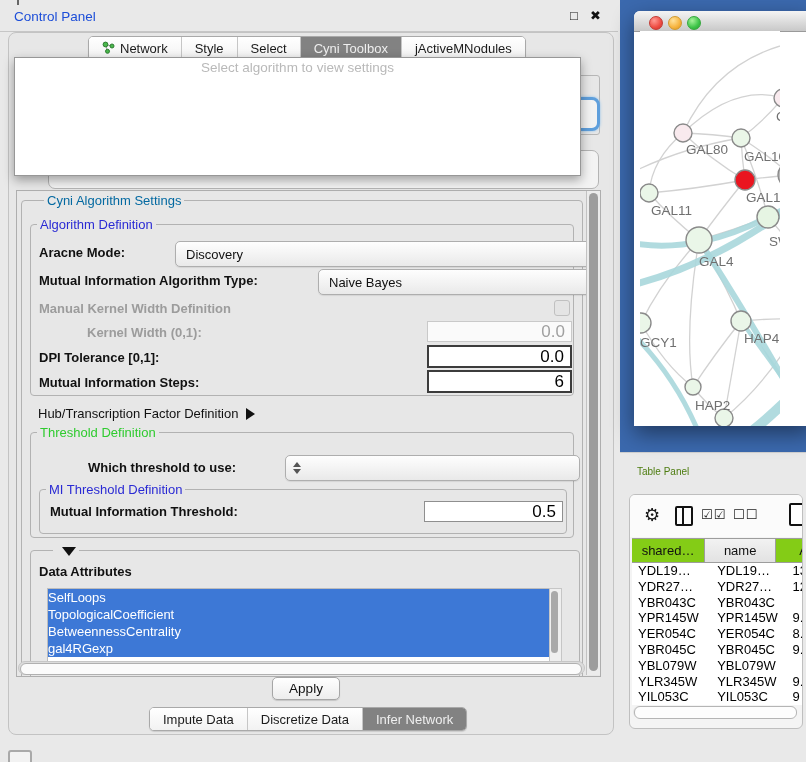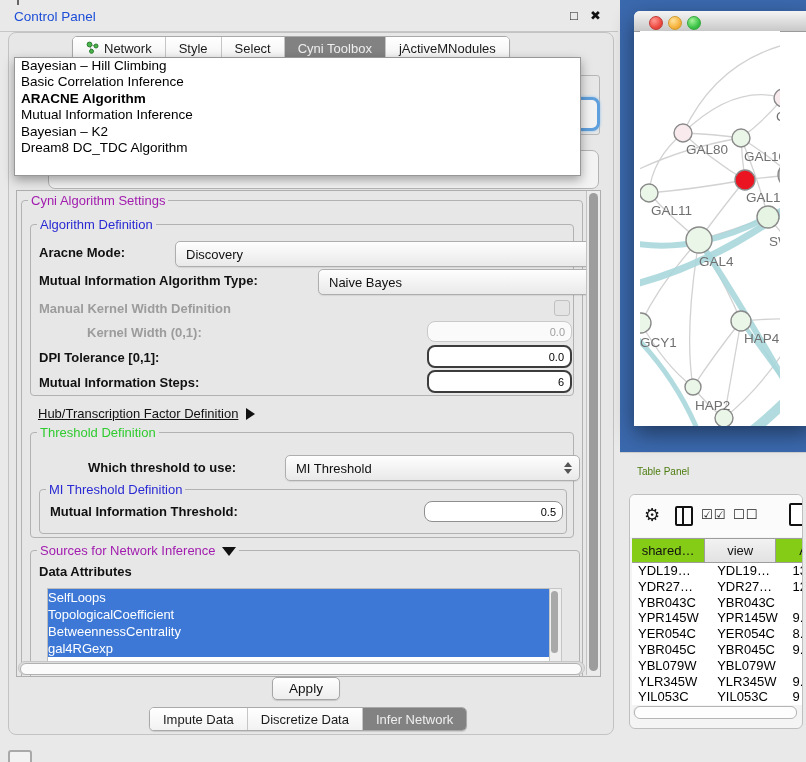--- a/index.html
+++ b/index.html
@@ -21,21 +21,21 @@
   .tick{left:17px;top:0;width:2px;height:5px;background:#666;}
 
   
   .segbar{display:flex;border:1px solid #a9a9a9;border-radius:5px;overflow:hidden;
     background:#fff;height:23px;box-shadow:0 1px 1px rgba(0,0,0,.12);}
   .seg-tab{display:flex;align-items:center;justify-content:center;gap:5px;
     padding:0 13px;background:linear-gradient(#ffffff,#f2f2f2);
     border-right:1px solid #c6c6c6;color:#1b1b1b;white-space:nowrap;cursor:default;}
   .seg-tab:last-child{border-right:none;}
   .seg-tab.selected{background:#828282;color:#efefef;}
-  #top-tabs{left:72px;top:36px;}
+  #top-tabs{left:88px;top:36px;}
   #bottom-tabs{left:149px;top:707px;height:22px;}
 
   
   .popup{left:14px;top:57px;width:565px;height:117px;background:#ffffff;
     border:1px solid #979797;box-shadow:0 4px 10px rgba(0,0,0,.35);z-index:30;}
   .popup-prompt{text-align:center;color:#b9b9b9;font-size:13.5px;padding-top:2px;height:16px;}
   .algo-item{padding:0 6px;height:16.4px;line-height:16.4px;font-size:13.5px;color:#000;}
   .algo-item.bold{font-weight:bold;}
 
   
@@ -43,37 +43,37 @@
   .frag-combo{left:560px;top:97px;width:34px;height:28px;border:3px solid #5f9fdc;border-radius:8px;
     background:#f2f2f2;box-shadow:0 0 3px #8fc0ea;z-index:3;}
   .frag-group2{left:48px;top:150px;width:549px;height:37px;border:1px solid #b4b4b4;border-radius:7px;
     background:#f3f3f3;z-index:2;}
 
   
   .viewport{left:16px;top:190px;width:583px;height:485px;border:1px solid #aeaeae;
     background:#e7e7e7;overflow:hidden;z-index:5;}
   .group{position:absolute;border:1px solid #b2b2b2;border-radius:4px;}
   .group-title{position:absolute;top:-8px;background:#e7e7e7;padding:0 3px;font-size:13px;white-space:nowrap;}
-  .t-black{color:#a21caf;}
+  .t-black{color:#0369a1;margin-left:16px;}
   .t-blue{color:#2a2ad4;}
   .t-green{color:#2fcb2f;}
   .lbl{position:absolute;white-space:nowrap;}
   .bold{font-weight:bold;}
   .dis{color:#9c9c9c;}
 
   .combo{position:absolute;height:24px;border:1px solid #aeaeae;border-radius:5px;
     background:linear-gradient(#fefefe,#e9e9e9);display:flex;align-items:center;
     box-shadow:0 1px 1px rgba(0,0,0,.08);margin-left:45px;}
   .combo .cv{padding-left:10px;flex:1;color:#111;}
   .combo .arr{width:22px;display:flex;flex-direction:column;align-items:center;gap:2px;}
   .tri-up{width:0;height:0;border-left:4px solid transparent;border-right:4px solid transparent;border-bottom:5px solid #555;}
   .tri-dn{width:0;height:0;border-left:4px solid transparent;border-right:4px solid transparent;border-top:5px solid #555;}
 
   .fld{position:absolute;height:19px;background:#fff;text-align:right;
-    font-family:"Liberation Sans",sans-serif;font-size:11px;padding:0 6px 0 2px;border-radius:8px;}
+    font-family:"Liberation Sans",sans-serif;font-size:17px;padding:0 6px 0 2px;}
   .fld-dark{border:2px solid #3c3c3c;}
   .fld-mid{border:1px solid #8f8f8f;}
   .fld-dis{border:1px solid #c9c9c9;background:#fafafa;color:#a0a0a0;}
 
   .chk{position:absolute;width:14px;height:14px;background:#e4e4e4;border:1px solid #c0c0c0;border-radius:3px;}
   .arrow-right{display:inline-block;width:0;height:0;border-top:6px solid transparent;
     border-bottom:6px solid transparent;border-left:9px solid #111;margin-left:8px;vertical-align:-2px;}
   .arrow-down{display:inline-block;width:0;height:0;border-left:7px solid transparent;
     border-right:7px solid transparent;border-top:9px solid #111;margin-left:6px;vertical-align:-1px;}
 
@@ -169,28 +169,21 @@
     </div>
     <div class="seg-tab selected">
       <span>Cyni Toolbox</span>
     </div>
     <div class="seg-tab">
       <span>jActiveMNodules</span>
     </div>
   </div>
 
 <div class="abs popup">
-  <div id="algo-list">
-      <div class="algo-item">Bayesian – Hill Climbing</div>
-      <div class="algo-item">Basic Correlation Inference</div>
-      <div class="algo-item bold">ARACNE Algorithm</div>
-      <div class="algo-item">Mutual Information Inference</div>
-      <div class="algo-item">Bayesian – K2</div>
-      <div class="algo-item">Dream8 DC_TDC Algorithm</div>
-    </div>
+  <div class="popup-prompt">Select algorithm to view settings</div>
 </div>
 
 <div class="abs viewport">
 
   <div class="group" style="left:4px;top:9px;width:560px;height:500px;">
     <span class="group-title t-black" style="left:6px;">Cyni Algorithm Settings</span>
 
     <div class="group" style="left:8px;top:23px;width:542px;height:170px;">
       <span class="group-title t-blue" style="left:6px;">Algorithm Definition</span>
 
@@ -218,45 +211,44 @@
       <span class="lbl bold dis" style="left:8px;top:100px;margin-left:48px;">Kernel Width (0,1):</span>
       <input class="fld fld-dis" style="left: 396px; top: 96px; width: 135px;" readonly="" value="0.0">
 
       <span class="lbl bold" style="left:8px;top:125px;">DPI Tolerance [0,1]:</span>
       <input class="fld fld-dark" style="left: 396px; top: 120px; width: 133px;" value="0.0">
 
       <span class="lbl bold" style="left:8px;top:150px;">Mutual Information Steps:</span>
       <input class="fld fld-dark" style="left: 396px; top: 145px; width: 133px;" value="6">
     </div>
 
-    <div class="lbl" style="left:16px;top:205px;text-decoration:underline;">
+    <div class="lbl" style="left:16px;top:205px;">
       <span>Hub/Transcription Factor Definition</span><span class="arrow-right"></span>
     </div>
 
     <div class="group" style="left:8px;top:231px;width:542px;height:104px;">
       <span class="group-title t-green" style="left:6px;">Threshold Definition</span>
 
       <span class="lbl bold" style="left:57px;top:27px;">Which threshold to use:</span>
       <div class="combo" style="left:209px;top:22px;width:293px;">
-        <span class="cv">MI Threshold</span>
         <span class="arr">
             <span class="tri-up"></span>
             <span class="tri-dn"></span>
           </span>
       </div>
 
       <div class="group" style="left:8px;top:56px;width:526px;height:43px;">
         <span class="group-title t-blue" style="left:6px;">MI Threshold Definition</span>
         <span class="lbl bold" style="left:10px;top:14px;">Mutual Information Threshold:</span>
         <input class="fld fld-mid" style="left: 384px; top: 11px; width: 129px;" value="0.5">
       </div>
     </div>
 
     <div class="group" style="left:8px;top:349px;width:548px;height:140px;">
-      <span class="group-title t-black" style="left:6px;"><span>Sources for Network Inference</span><span class="arrow-down"></span></span>
+      <span class="group-title t-black" style="left:6px;"><span class="arrow-down"></span></span>
       <span class="lbl bold" style="left:8px;top:13px;">Data Attributes</span>
       <div class="attr-list" id="attr-list" style="left:16px;top:37px;width:502px;height:74px;">
           <div class="attr-item">SelfLoops</div>
           <div class="attr-item">TopologicalCoefficient</div>
           <div class="attr-item">BetweennessCentrality</div>
           <div class="attr-item">gal4RGexp</div>
         </div>
       <div class="list-sb" style="left:518px;top:37px;width:11px;height:74px;">
         <div class="thumb" style="top:2px;height:62px;"></div>
       </div>
@@ -365,21 +357,21 @@
   <div class="tp-toolbar">
     <span class="gear">⚙</span>
     <span class="colview"></span>
     <span class="cbpair" style="left:71px;">☑☑</span>
     <span class="cbpair" style="left:103px;">☐☐</span>
     <span class="pageicon"></span>
   </div>
   <div class="tbl">
     <div class="tbl-head" id="tbl-head">
         <div class="th hl">shared…</div>
-        <div class="th">view</div>
+        <div class="th">name</div>
         <div class="th hl">A</div>
       </div>
     <div class="tbl-body" id="tbl-body">
         <div class="tr">
           <div class="td">YDL19…</div>
           <div class="td">YDL19…</div>
           <div class="td">13</div>
         </div>
         <div class="tr">
           <div class="td">YDR27…</div>

